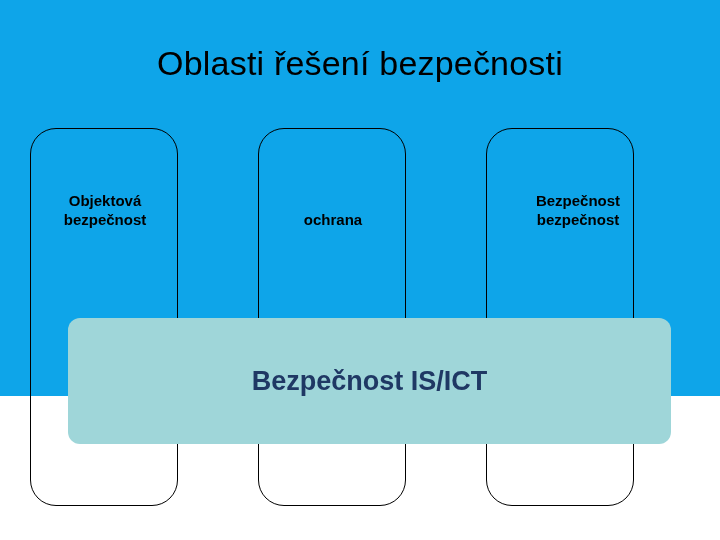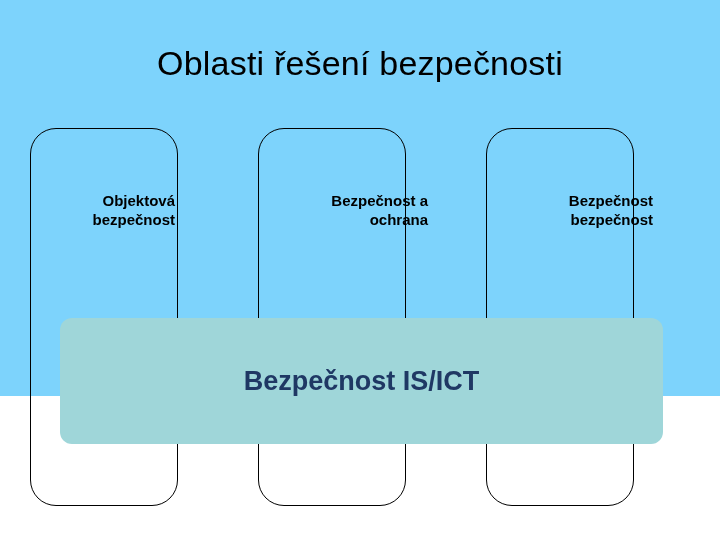--- a/index.html
+++ b/index.html
@@ -13,21 +13,21 @@
     position: relative;
     font-family: "Liberation Sans", sans-serif;
     overflow: hidden;
   }
 
   #slide {
     position: absolute;
     left: 0; top: 0;
     width: 720px;
     height: 396px;
-    background: #7dd3fc;
+    background: #0ea5e9;
   }
 
   #title {
     position: absolute;
     left: 0;
     top: 44px;
     width: 720px;
     text-align: center;
     font-size: 34px;
     font-weight: normal;
@@ -47,33 +47,33 @@
     box-sizing: border-box;
   }
   #pillar-1 { left: 30px; }
   #pillar-2 { left: 258px; }
   #pillar-3 { left: 486px; }
 
   .pillar-label {
     position: absolute;
     top: 62px;
     width: 100%;
-    text-align: right;
+    text-align: center;
     font-size: 15px;
     font-weight: bold;
     color: #000000;
     line-height: 1.28;
   }
   #pillar-1 .pillar-label { width: 140px; left: 4px; }
   #pillar-2 .pillar-label { width: 190px; left: -21px; }
   #pillar-3 .pillar-label { width: 150px; left: 16px; }
 
   #base-bar {
     position: absolute;
-    left: 60px;
+    left: 68px;
     top: 318px;
     width: 603px;
     height: 126px;
     background: #9fd6d9;
     border-radius: 12px;
     box-sizing: border-box;
   }
 
   #base-label {
     position: absolute;
@@ -96,21 +96,21 @@
 
   <div class="pillar" id="pillar-1">
     <div class="pillar-label">
       <span>Objektová</span><br>
       <span>bezpečnost</span>
     </div>
   </div>
 
   <div class="pillar" id="pillar-2">
     <div class="pillar-label">
-      <span>Bezpečnost a</span><br>
+      <br>
       <span>ochrana</span><br>
     </div>
   </div>
 
   <div class="pillar" id="pillar-3">
     <div class="pillar-label">
       <span>Bezpečnost</span><br>
       <span>bezpečnost</span>
     </div>
   </div>

